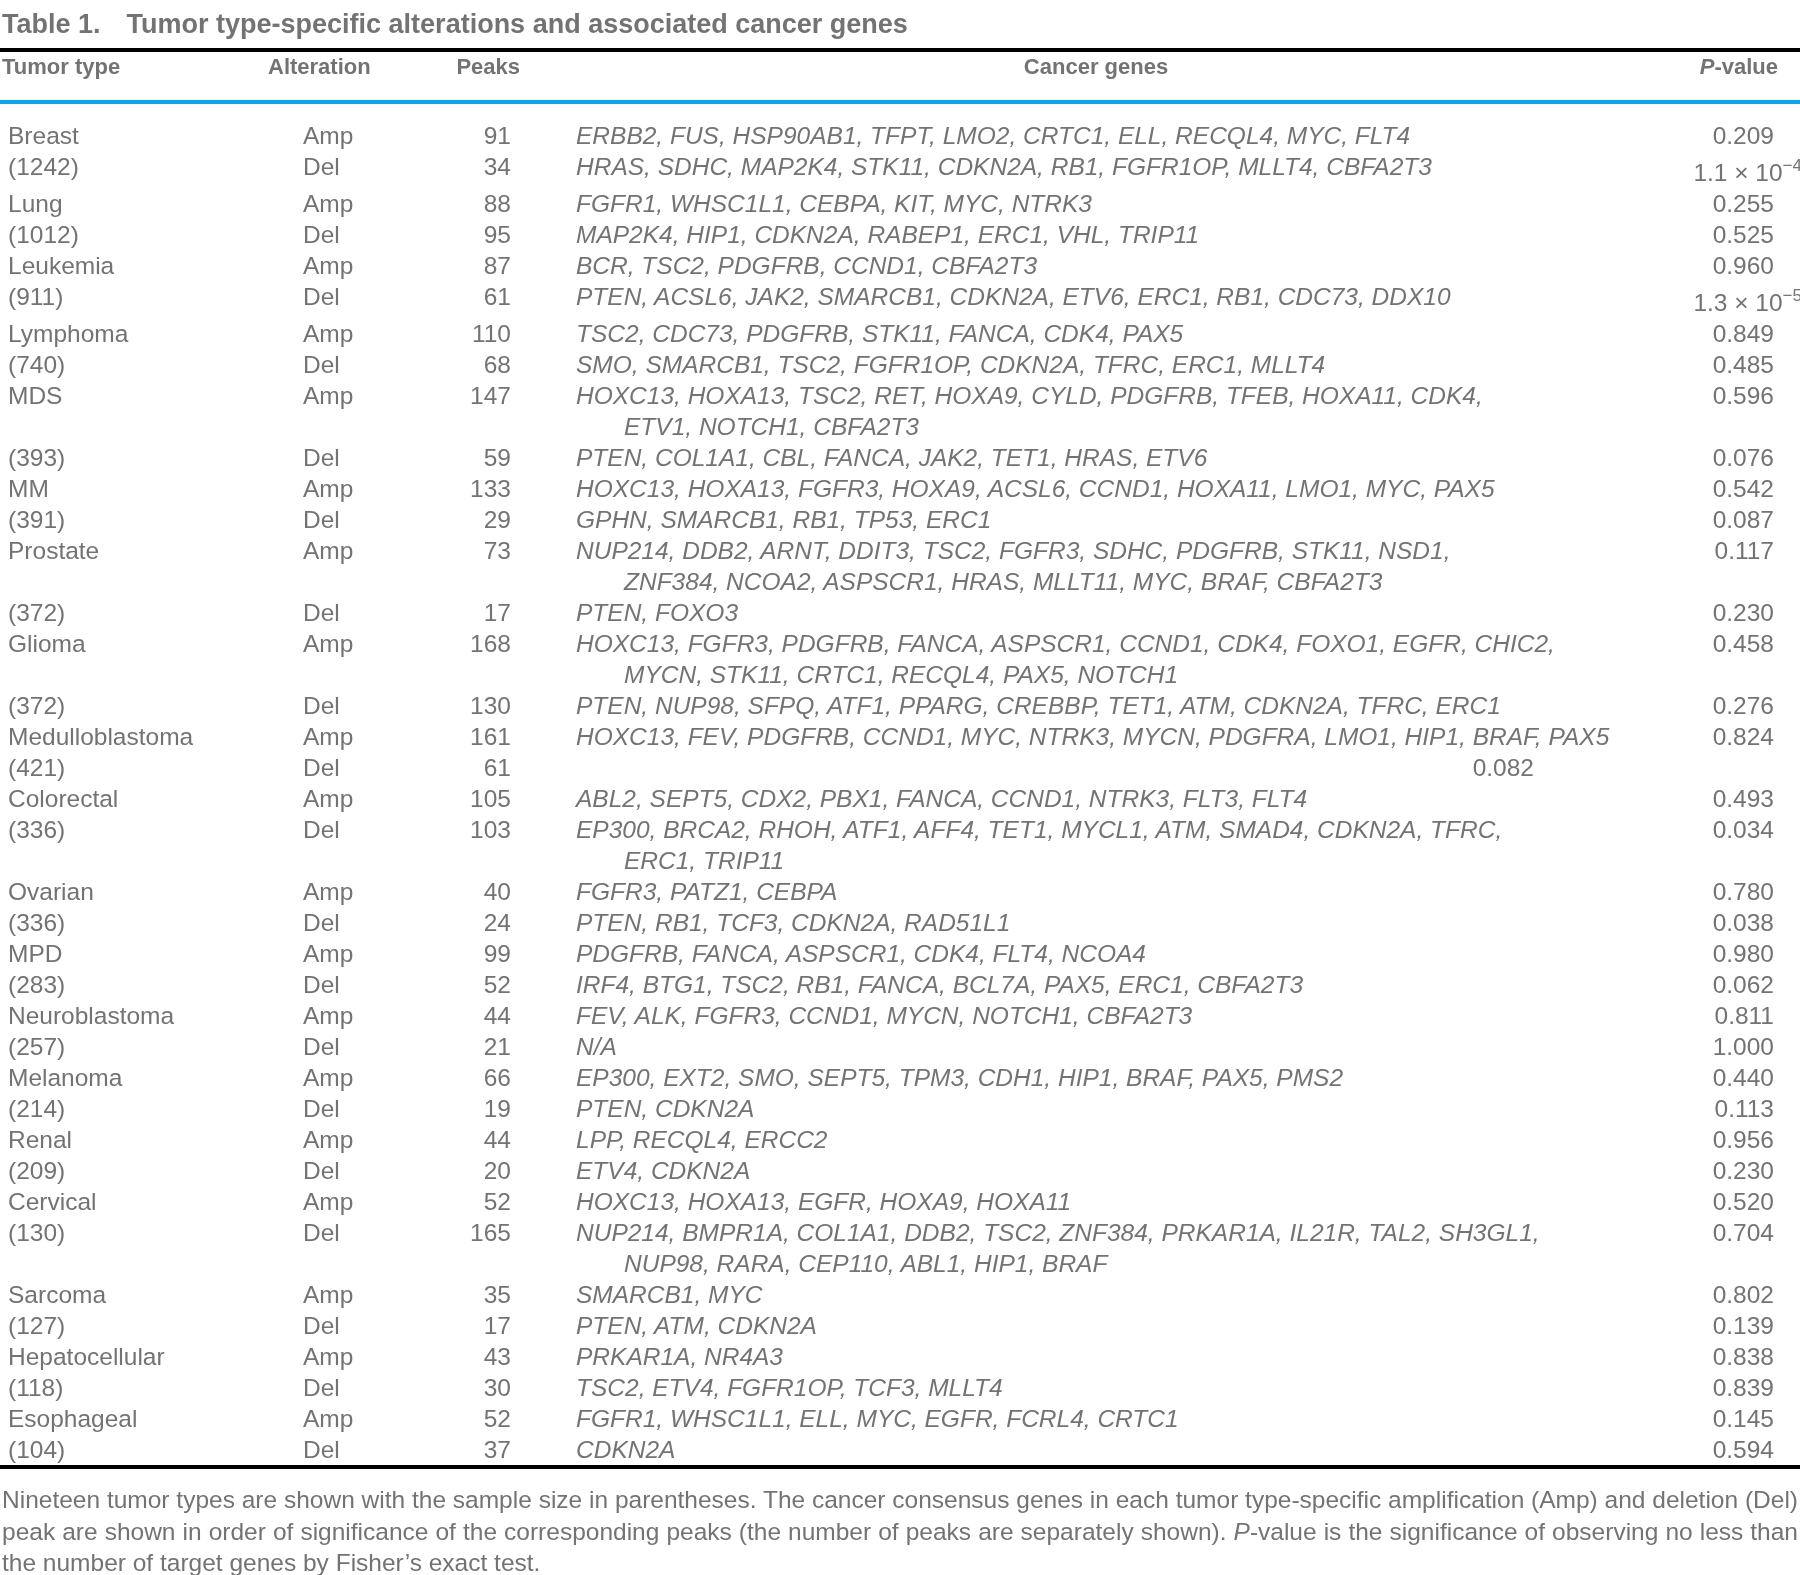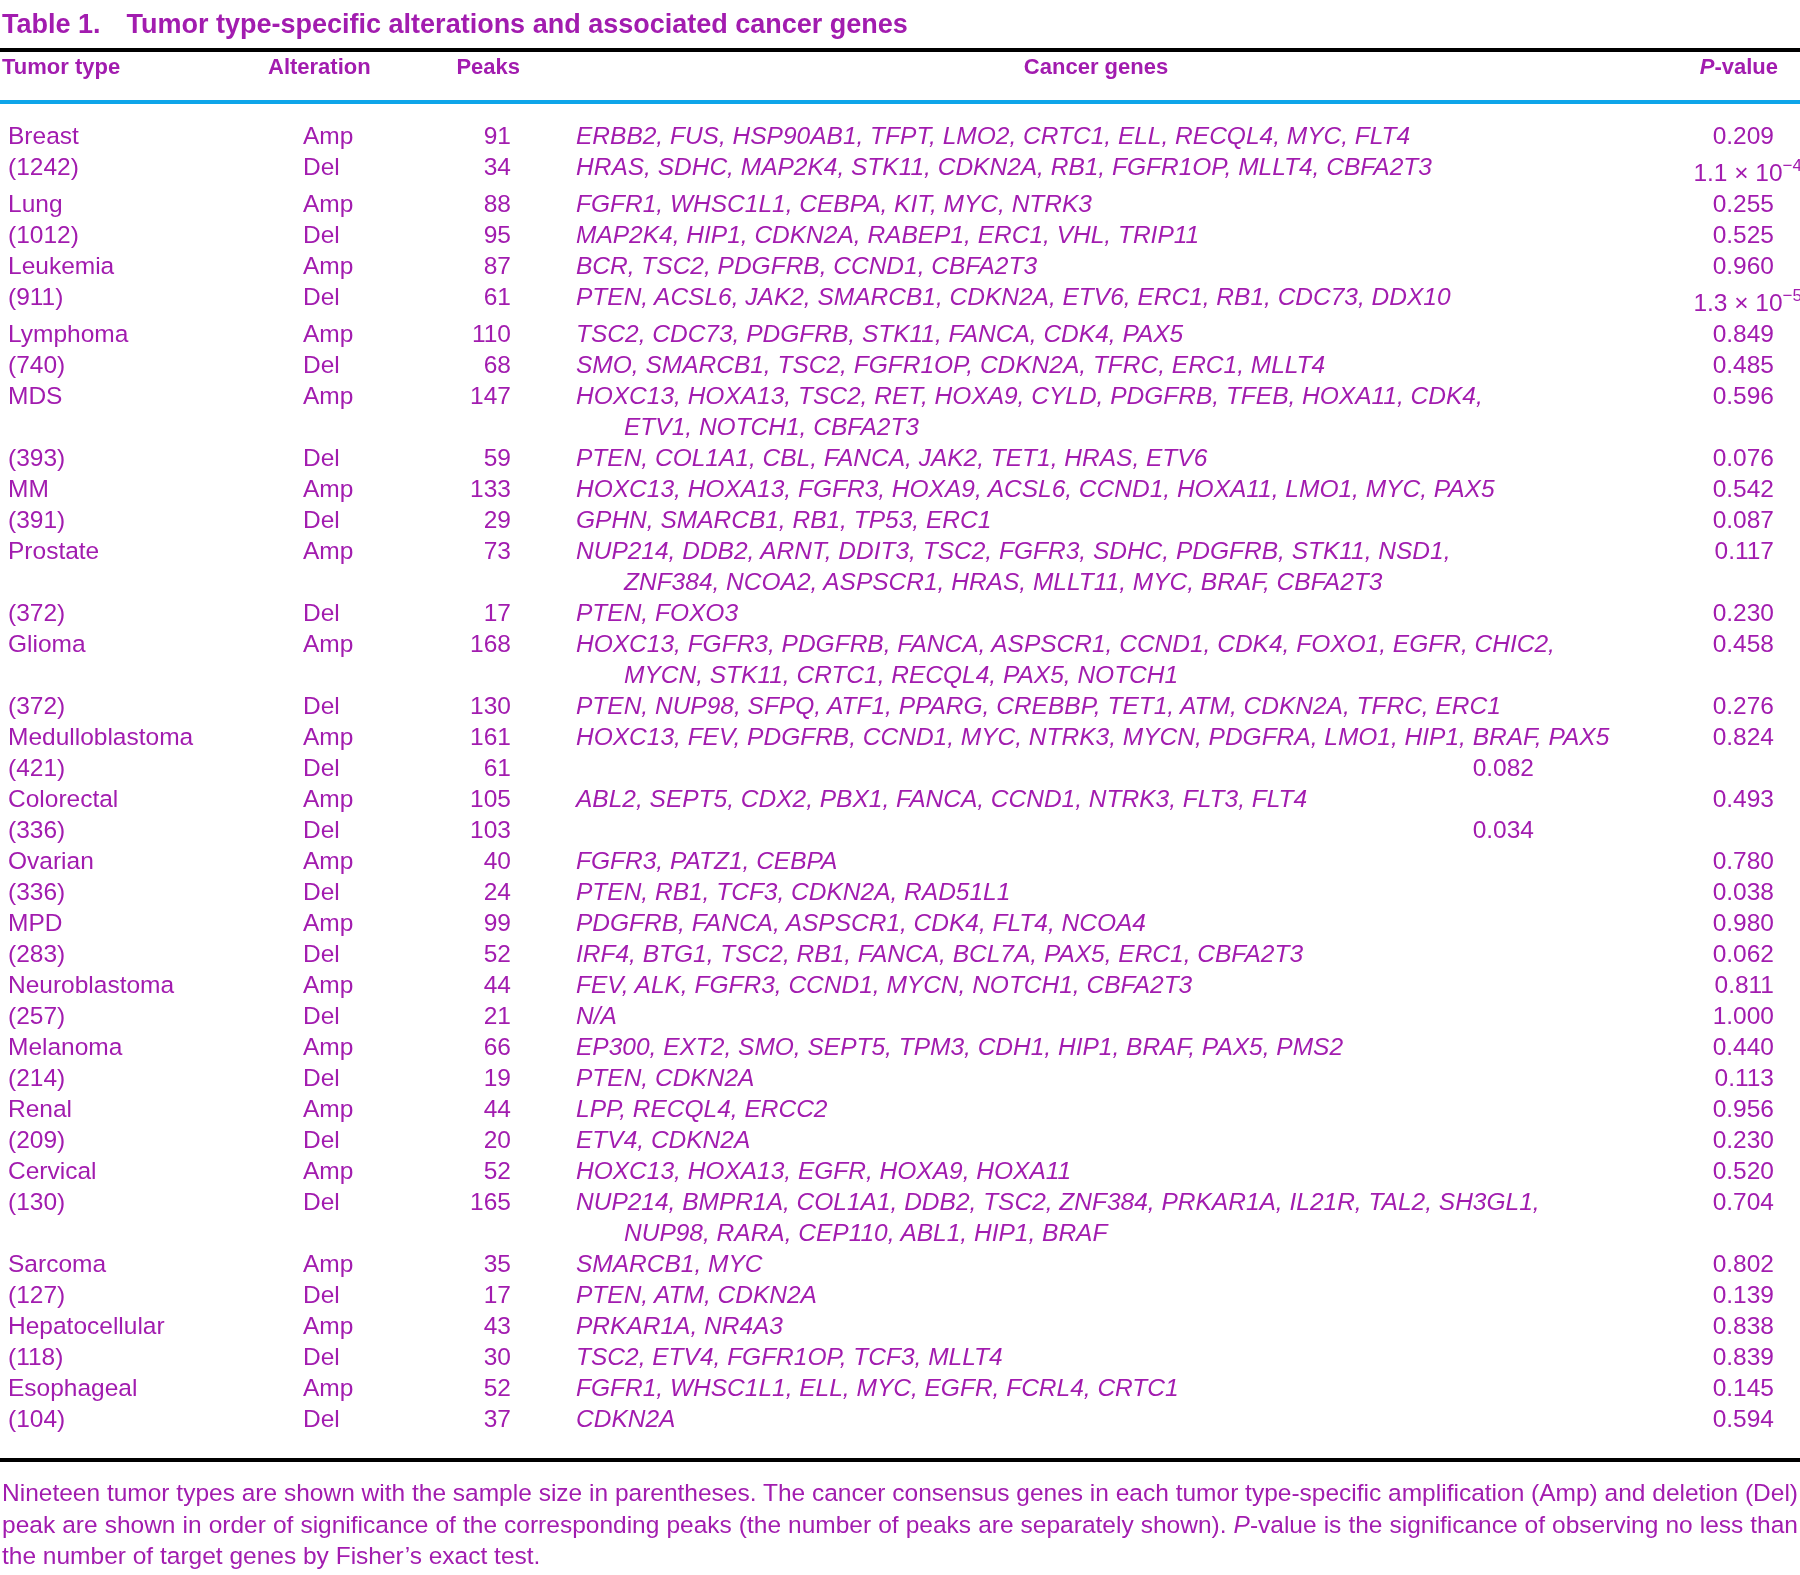--- a/index.html
+++ b/index.html
@@ -1,19 +1,19 @@
 <!DOCTYPE html>
 <html><head>
 <meta charset="utf-8">
 <style>
   html,body{margin:0;padding:0;background:#fff;}
   .page{
     position:relative;
     width:1800px;height:1575px;
-    background:#ffffff;color:#a21caf;
+    background:#ffffff;color:#737373;
     font-family:"Liberation Sans", sans-serif;
     overflow:hidden;
     box-sizing:border-box;
   }
   
   .title-bar{
     box-sizing:border-box;
     height:52px;
     padding:9px 0 0 2px;
     border-bottom:4px solid #000;
@@ -264,20 +264,24 @@
         <div class="c-peaks">105</div>
         <div class="c-genes">
           <div class="gene-line">ABL2, SEPT5, CDX2, PBX1, FANCA, CCND1, NTRK3, FLT3, FLT4</div>
         </div>
         <div class="c-pval"><span>0.493</span></div>
       </div>
       <div class="grid-row">
         <div class="c-tumor">(336)</div>
         <div class="c-alt">Del</div>
         <div class="c-peaks">103</div>
+        <div class="c-genes">
+          <div class="gene-line">EP300, BRCA2, RHOH, ATF1, AFF4, TET1, MYCL1, ATM, SMAD4, CDKN2A, TFRC,</div>
+          <div class="gene-line cont">ERC1, TRIP11</div>
+        </div>
         <div class="c-pval"><span>0.034</span></div>
       </div>
       <div class="grid-row">
         <div class="c-tumor">Ovarian</div>
         <div class="c-alt">Amp</div>
         <div class="c-peaks">40</div>
         <div class="c-genes">
           <div class="gene-line">FGFR3, PATZ1, CEBPA</div>
         </div>
         <div class="c-pval"><span>0.780</span></div>

